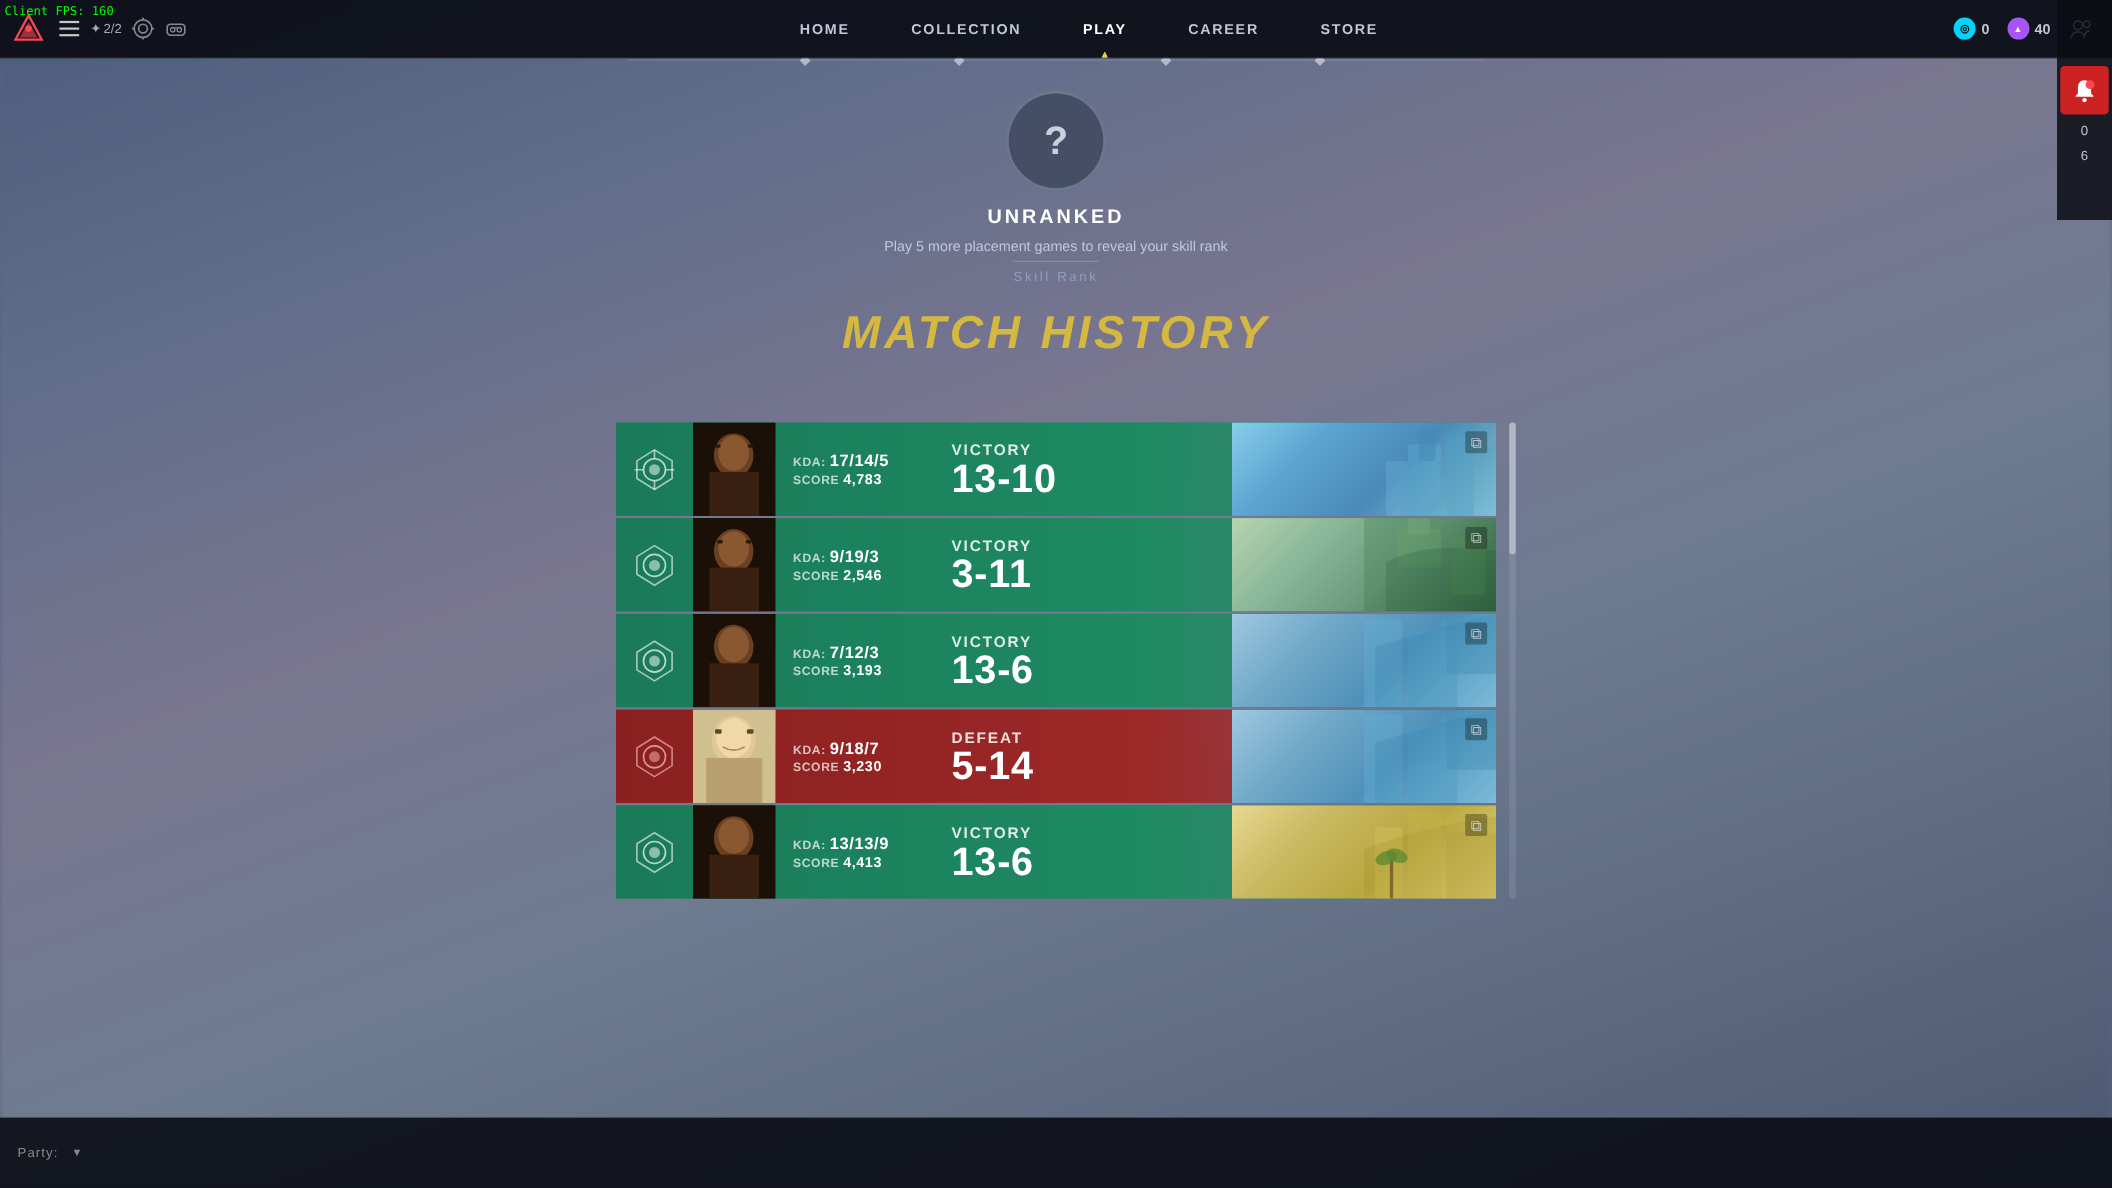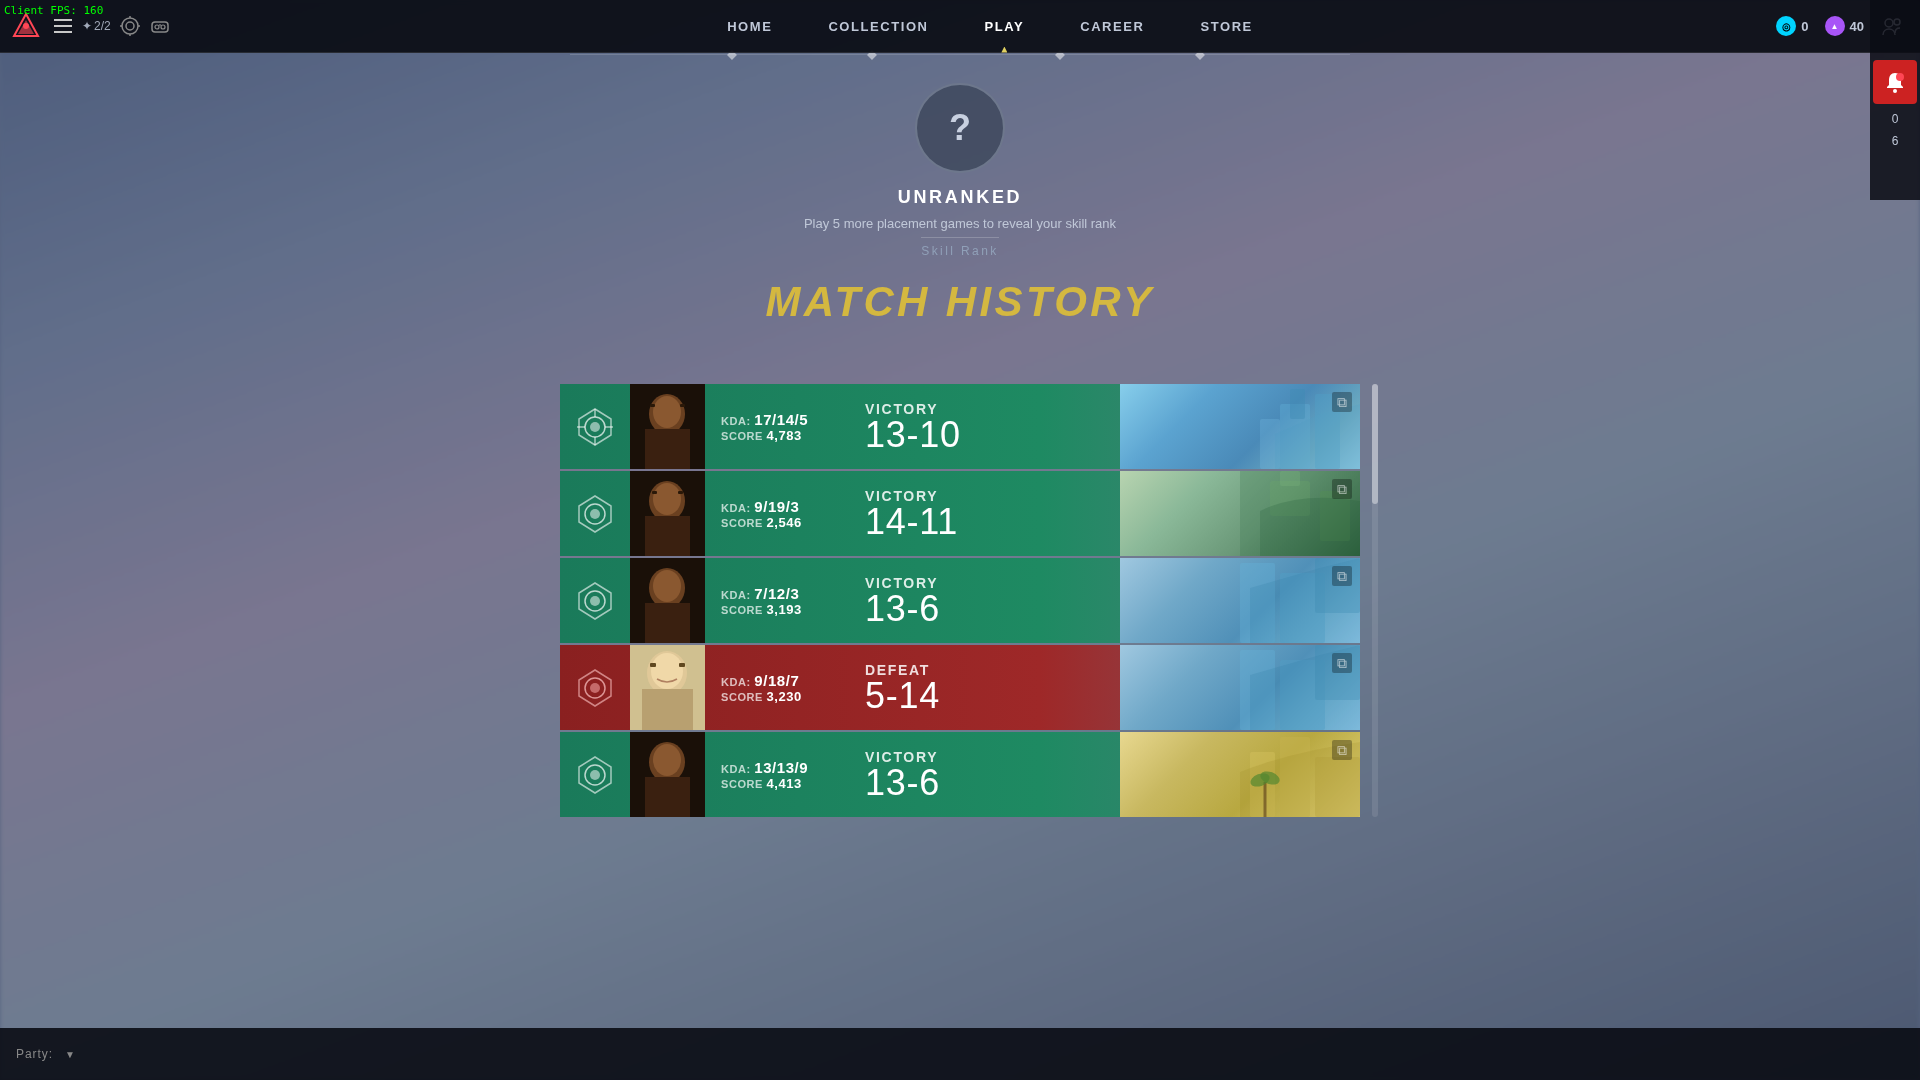--- a/index.html
+++ b/index.html
@@ -446,21 +446,21 @@
     .result-text {
       font-size: 14px;
       font-weight: 700;
       letter-spacing: 0.12em;
       color: rgba(255,255,255,0.85);
       text-transform: uppercase;
     }
 
     .result-score {
       font-size: 36px;
-      font-weight: 400;
+      font-weight: 700;
       color: #ffffff;
       line-height: 1;
       letter-spacing: 0.02em;
     }
 
     .match-map {
       width: 240px;
       flex-shrink: 0;
       position: relative;
       overflow: hidden;
@@ -517,21 +517,21 @@
       right: 0;
       width: 100%;
       height: 100%;
       opacity: 0.7;
     }
 
     
     .bottombar {
       position: absolute;
       bottom: 0; left: 0; right: 0;
-      height: 52px;
+      height: 64px;
       background: rgba(10, 12, 20, 0.9);
       display: flex;
       align-items: center;
       padding: 0 16px;
       z-index: 100;
       gap: 12px;
     }
 
     .party-label {
       font-size: 12px;
@@ -743,21 +743,21 @@
             <rect x="22" y="20" width="5" height="3" fill="#2a1808" rx="1"></rect>
             <rect x="48" y="20" width="5" height="3" fill="#2a1808" rx="1"></rect>
           </svg>
         </div>
         <div class="match-stats">
           <div class="kda-label">KDA: <span class="kda-value">9/19/3</span></div>
           <div class="score-label">SCORE <span class="score-value">2,546</span></div>
         </div>
         <div class="match-result">
           <div class="result-text">VICTORY</div>
-          <div class="result-score">14-11</div>
+          <div class="result-score">3-11</div>
         </div>
         <div class="match-map map-bind">
           <svg class="map-buildings" viewBox="0 0 240 85">
             <path d="M120 0 L240 0 L240 85 L120 85 Z" fill="rgba(60,120,80,0.4)"></path>
             <rect x="150" y="10" width="40" height="35" fill="rgba(100,160,100,0.5)" rx="3"></rect>
             <rect x="200" y="20" width="30" height="50" fill="rgba(80,140,80,0.6)" rx="2"></rect>
             <path d="M140 40 Q180 20 240 30 L240 85 L140 85 Z" fill="rgba(40,100,60,0.4)"></path>
             <rect x="160" y="0" width="20" height="15" fill="rgba(120,180,120,0.4)" rx="2"></rect>
           </svg>
         </div>

